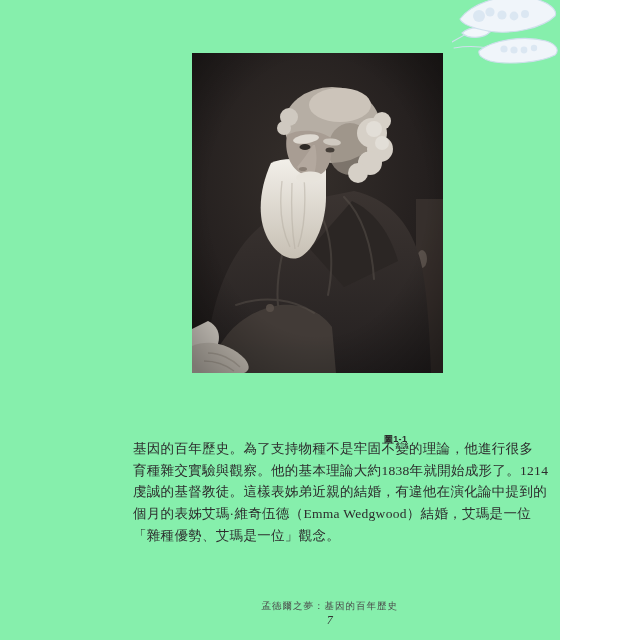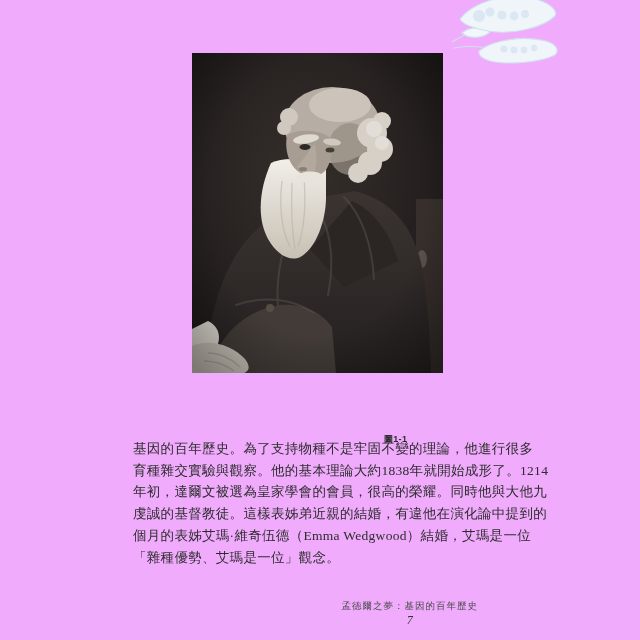--- a/index.html
+++ b/index.html
@@ -1,20 +1,20 @@
 <!DOCTYPE html>
 <html><head>
 <meta charset="utf-8">
 <style>
   * { margin:0; padding:0; box-sizing:border-box; }
   html,body { width:640px; height:640px; }
   body { background:#ffffff; font-family:"Liberation Serif","DejaVu Serif",serif; }
   .page {
-    position:relative; width:640px; height:640px;
-    background:#f0abfc; overflow:hidden;
+    position:relative; width:560px; height:640px;
+    background:#86efac; overflow:hidden;
   }
 
   
   .deco {
     position:absolute; left:452px; top:0; width:128px; height:64px;
   }
 
   
   .photo-wrap {
     position:absolute; left:192px; top:53px; width:251px; height:320px;
@@ -185,21 +185,20 @@
     </svg>
 
     <figcaption class="caption">
       <span class="fig-label">圖1-1</span>
     </figcaption>
   </figure>
 
   <div class="body-text">
     <span class="tline">基因的百年歷史。為了支持物種不是牢固不變的理論，他進行很多</span>
     <span class="tline">育種雜交實驗與觀察。他的基本理論大約1838年就開始成形了。1214</span>
-    <span class="tline">年初，達爾文被選為皇家學會的會員，很高的榮耀。同時他與大他九</span>
     <span class="tline">虔誠的基督教徒。這樣表姊弟近親的結婚，有違他在演化論中提到的</span>
     <span class="tline">個月的表姊艾瑪·維奇伍德（Emma Wedgwood）結婚，艾瑪是一位</span>
     <span class="tline">「雜種優勢、艾瑪是一位」觀念。</span>
   </div>
 
   <div class="footer">
     <span class="book-title">孟德爾之夢：基因的百年歷史</span>
     <span class="divider" style="background: rgb(111, 191, 195);"></span>
     <span class="page-num">7</span>
   </div>

